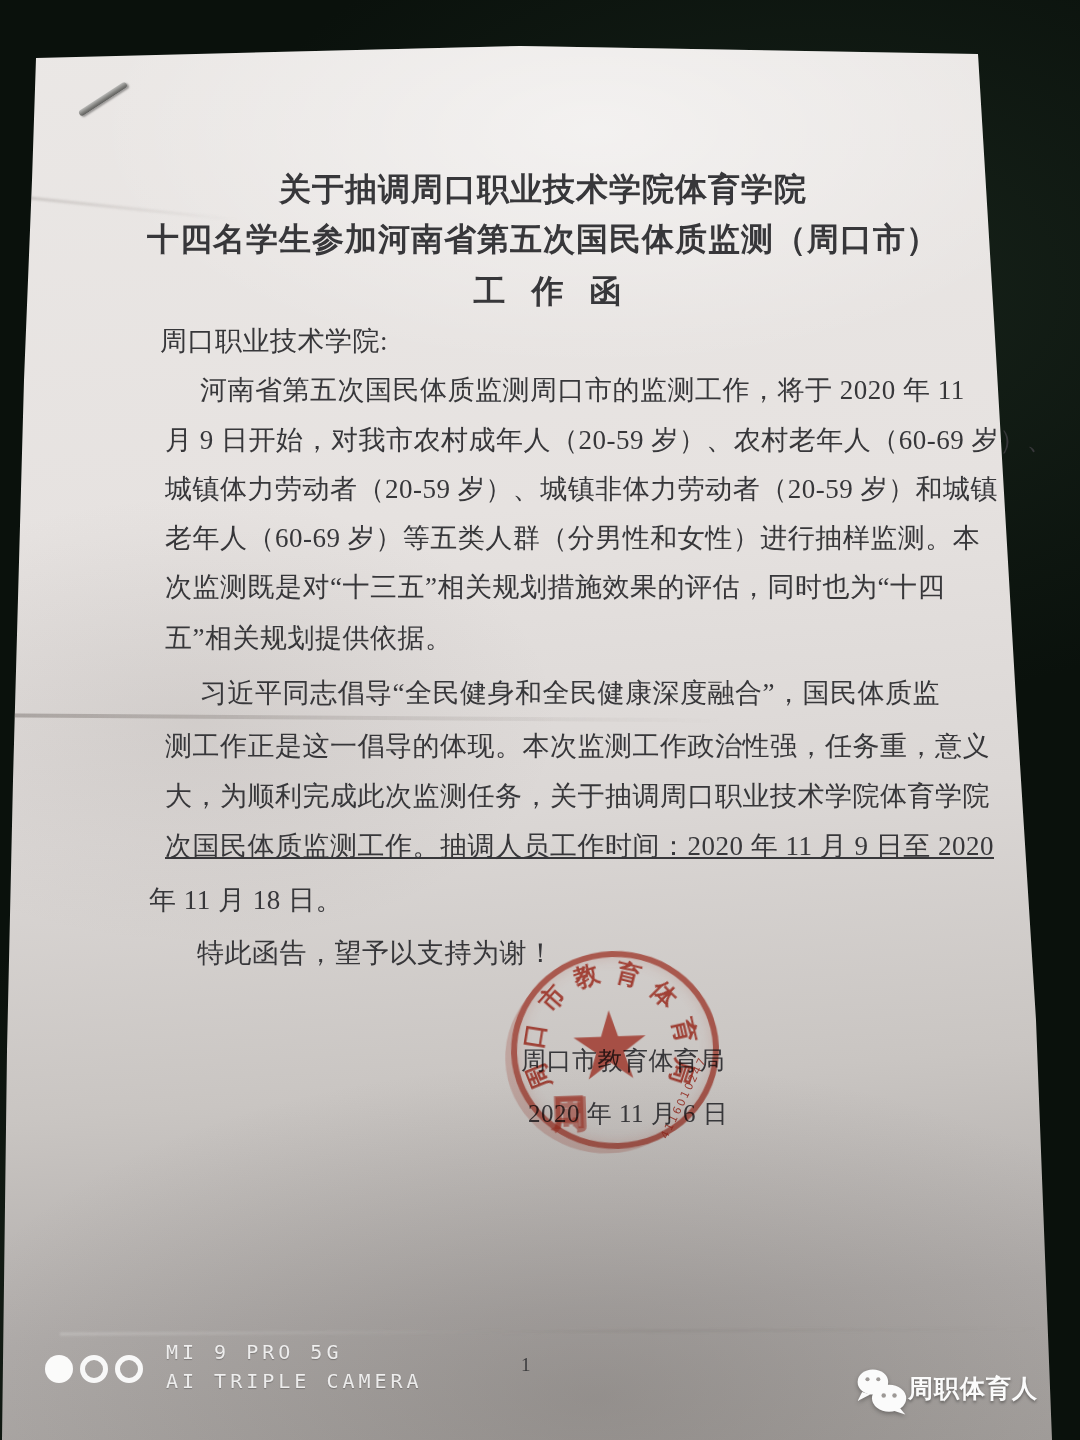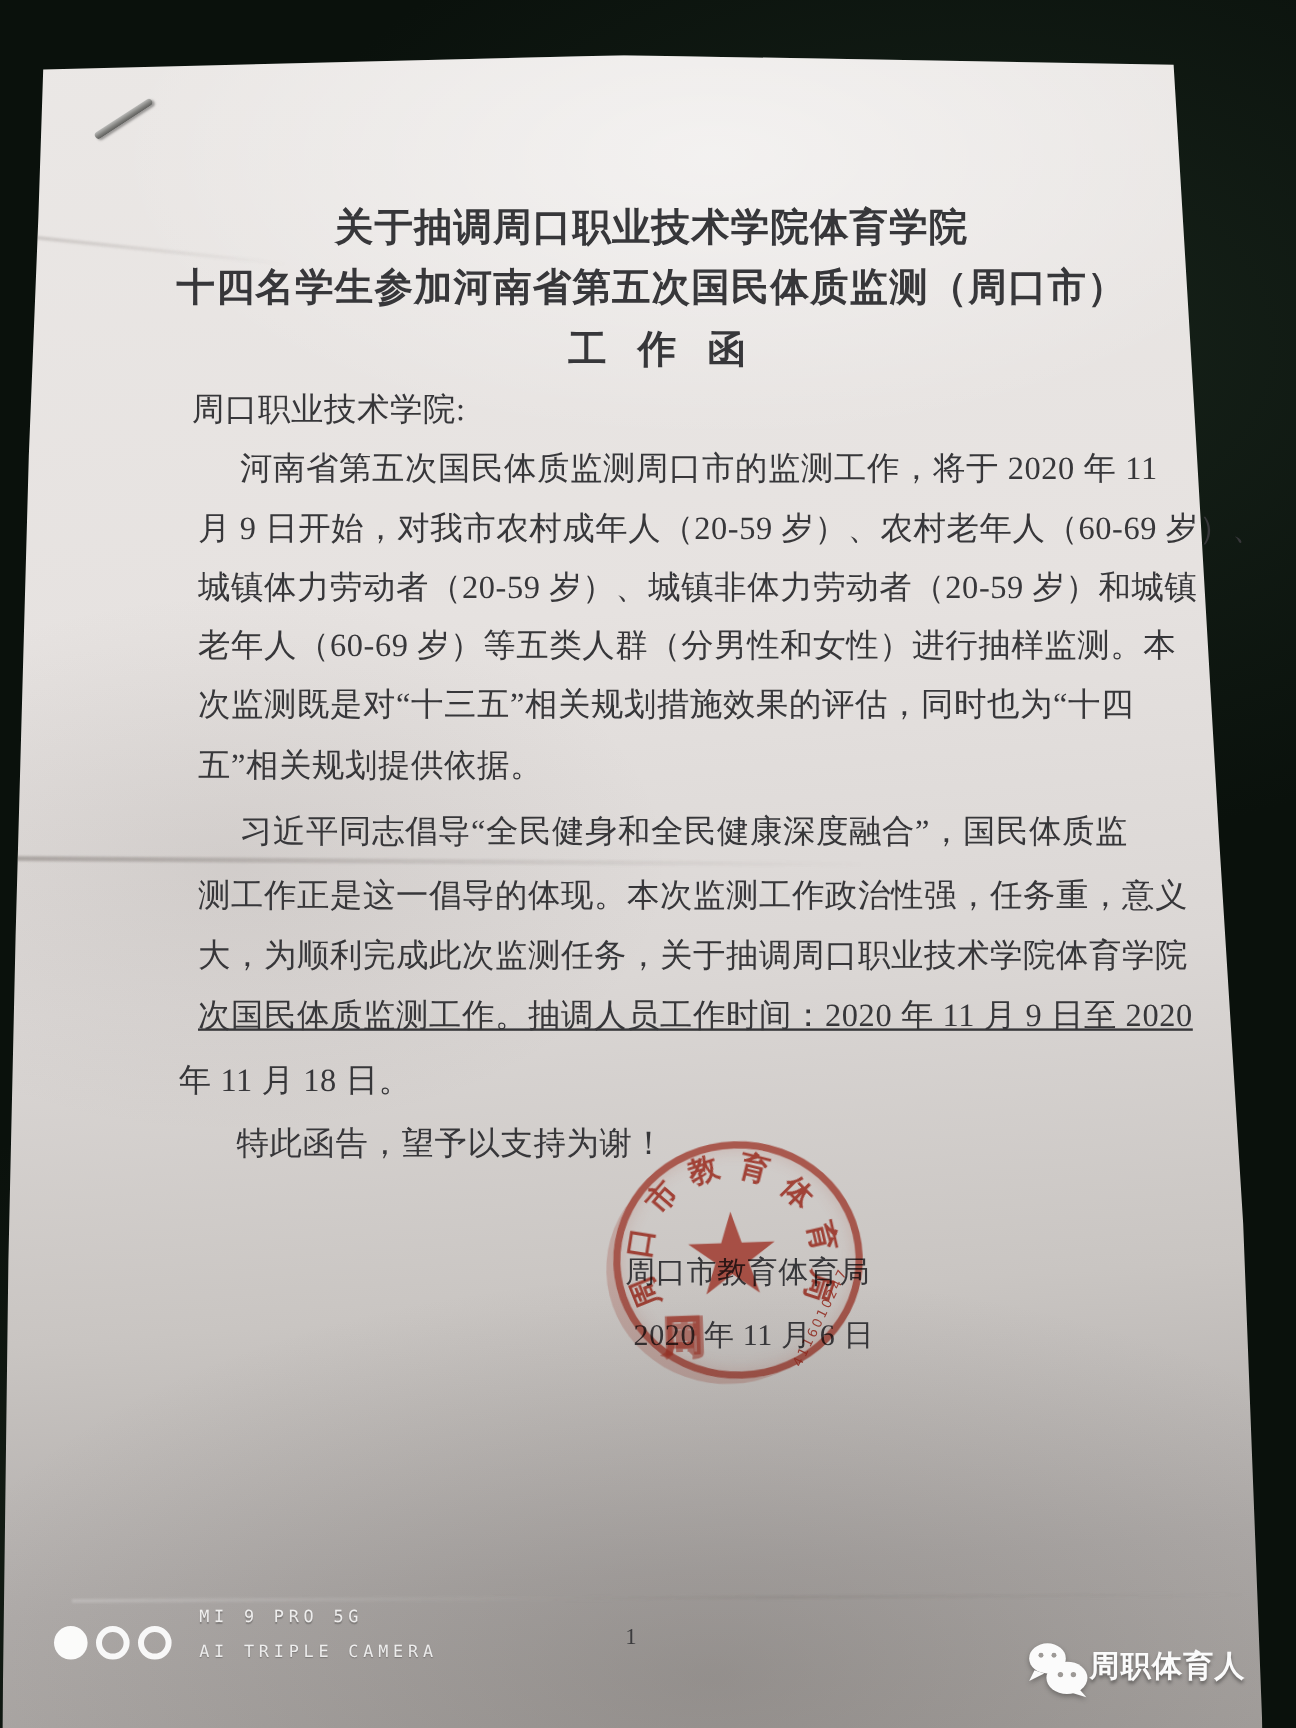--- a/index.html
+++ b/index.html
@@ -81,21 +81,21 @@
     font-family:"DejaVu Sans",sans-serif;
   }
 
   
   .wm{position:absolute;color:rgba(252,252,252,.9);}
   .cam-dot,.cam-ring{position:absolute;top:0;width:28px;height:28px;border-radius:50%;box-sizing:border-box;}
   .cam-dot{background:rgba(255,255,255,.95);}
   .cam-ring{border:5px solid rgba(255,255,255,.92);}
   .cam-text{
     position:absolute;white-space:nowrap;
-    font-family:"DejaVu Sans Mono",monospace;font-size:14px;letter-spacing:4px;
+    font-family:"DejaVu Sans Mono",monospace;font-size:20px;letter-spacing:4px;
     color:rgba(252,252,252,.88);text-shadow:0 1px 1px rgba(0,0,0,.25);
   }
 
   
   .wechat{position:absolute;left:854px;top:1364px;width:226px;height:60px;}
   .wechat-label{
     position:absolute;left:54px;top:8px;white-space:nowrap;
     font-family:"Liberation Sans","DejaVu Sans",sans-serif;font-size:25px;font-weight:600;
     color:#fbfbfb;text-shadow:0 2px 3px rgba(0,0,0,.38);letter-spacing:1px;
   }

